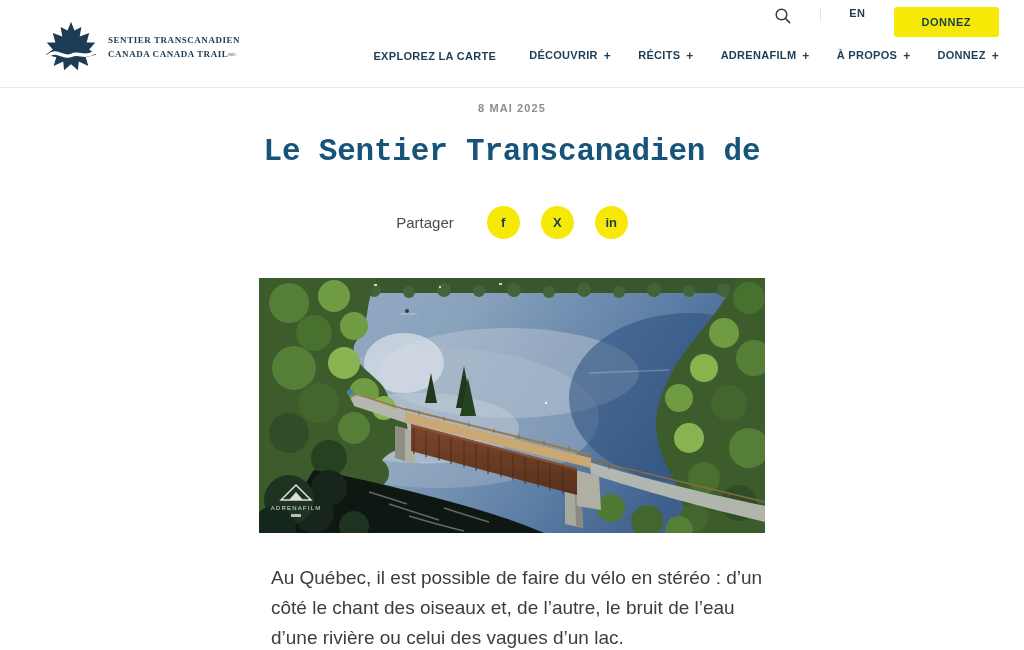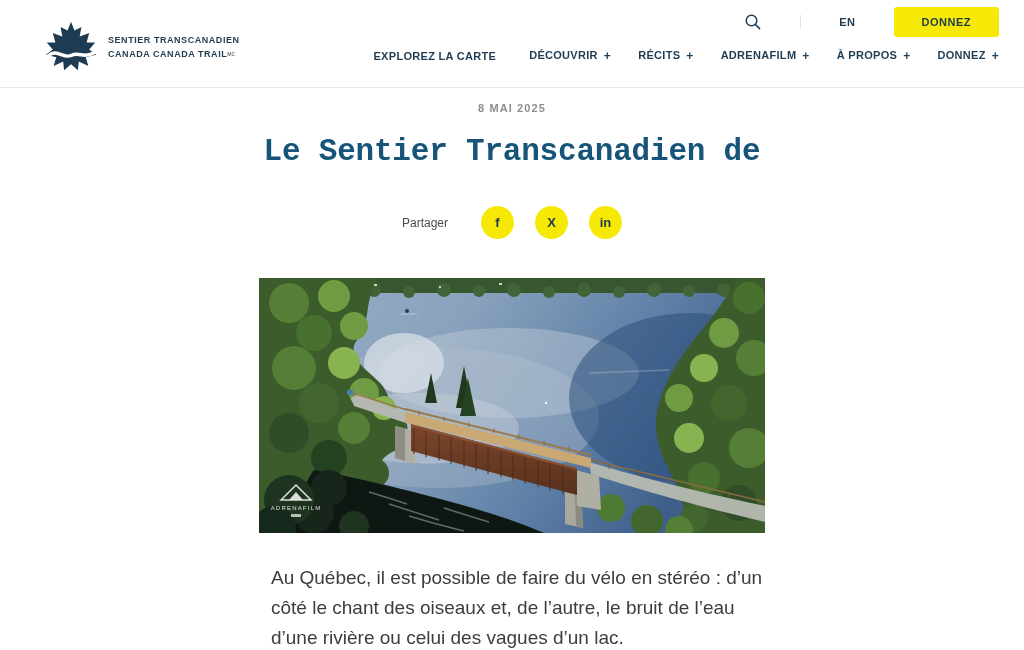--- a/index.html
+++ b/index.html
@@ -17,20 +17,21 @@
     justify-content: space-between;
     padding: 0 25px 0 45px;
     border-bottom: 1px solid #e9e9e9;
     background: #fff;
   }
   .logo {
     display: flex;
     align-items: center;
     gap: 11px;
     margin-top: 8px;
+    font-family: Liberation Serif, serif;
   }
   .logo-text {
     font-size: 9px;
     font-weight: bold;
     letter-spacing: .55px;
     color: #1d3b52;
     line-height: 1.55;
     white-space: nowrap;
   }
   .tm {
@@ -39,22 +40,22 @@
     color: #6b7b88;
     letter-spacing: 0;
   }
   .header-right {
     display: flex;
     flex-direction: column;
     align-items: flex-end;
   }
   .utility-row {
     display: flex;
-    align-items: center;
-    gap: 38px;
+    align-items: flex-start;
+    gap: 28px;
     margin-top: 7px;
     height: 29px;
   }
   .search-btn { cursor: pointer; display: flex; align-items: center; }
   .u-divider { width: 1px; height: 14px; background: #e2e2e2; }
   .lang-toggle {
     font-size: 11px;
     font-weight: bold;
     color: #1d3b52;
     letter-spacing: .5px;
@@ -114,21 +115,21 @@
     font-family: Liberation Mono, monospace;
   }
   .share-row {
     margin-top: 33px;
     display: flex;
     align-items: center;
     justify-content: center;
     gap: 21px;
   }
   .share-label {
-    font-size: 12px;
+    font-size: 15px;
     color: #4b4b4b;
     margin-right: 12px;
   }
   .share-circle {
     width: 33px;
     height: 33px;
     border-radius: 50%;
     background: #f5e905;
     display: flex;
     align-items: center;

